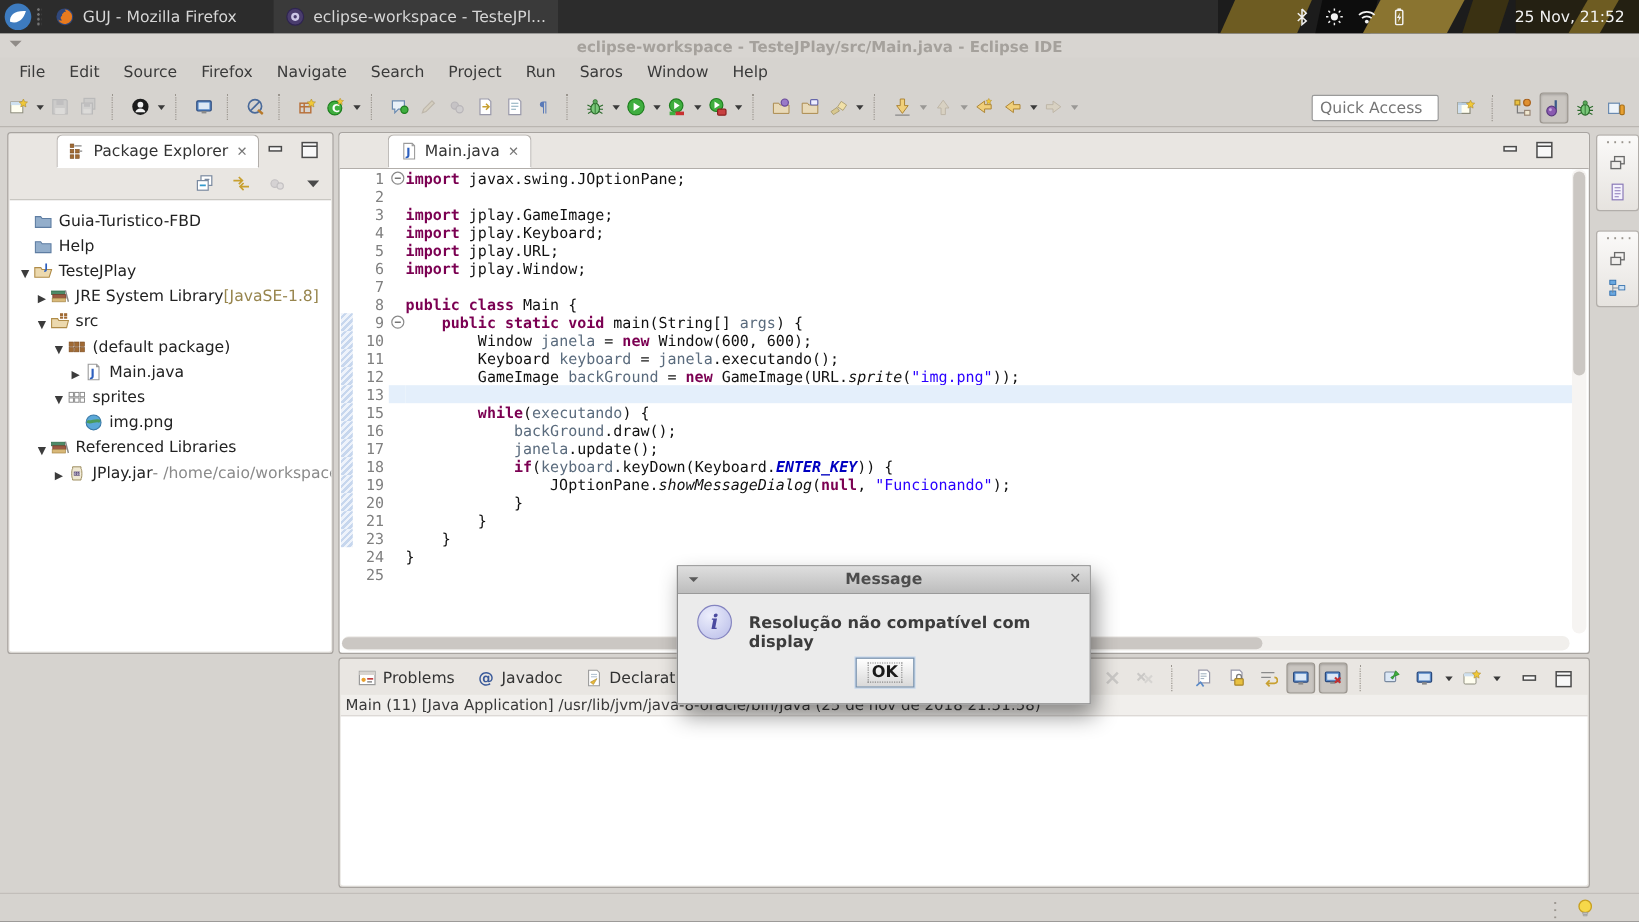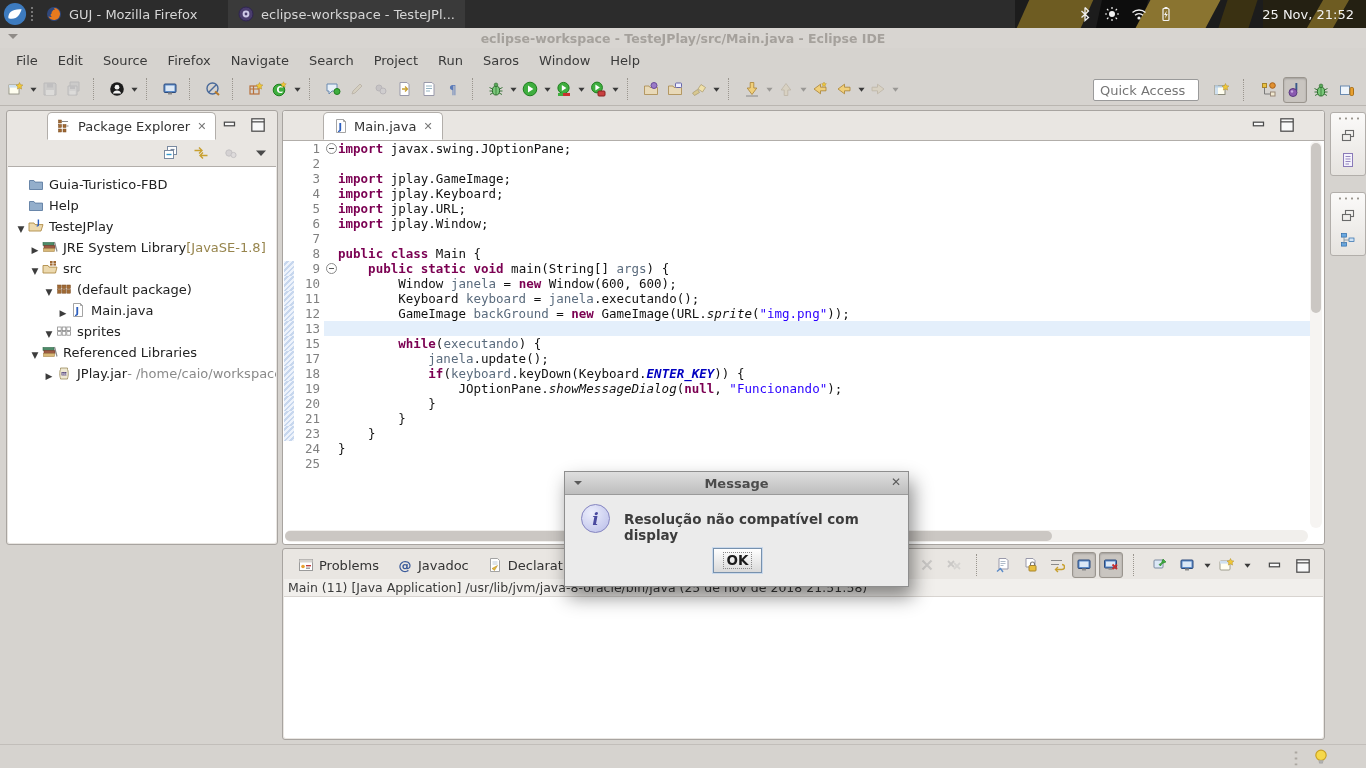--- a/index.html
+++ b/index.html
@@ -732,20 +732,31 @@
                 <rect x="6.2" y="4" width="3.6" height="3.6"></rect>
                 <rect x="10.8" y="4" width="3.6" height="3.6"></rect>
                 <rect x="1.6" y="8.6" width="3.6" height="3.6"></rect>
                 <rect x="6.2" y="8.6" width="3.6" height="3.6"></rect>
                 <rect x="10.8" y="8.6" width="3.6" height="3.6"></rect>
               </g>
             </svg>
           </span>
           <span>sprites</span>
         </div>
+        <div class="trow" style="padding-left: 48px;">
+          <span class="tarrow"></span>
+          <span class="icon">
+            <svg viewBox="0 0 16 16">
+              <circle cx="8" cy="8" r="6.2" fill="#5aa8d8"></circle>
+              <path d="M2.5 7c2.5 2.2 8.5-2.2 11 .5" stroke="#4a9a5a" stroke-width="2.6" fill="none"></path>
+              <circle cx="8" cy="8" r="6.2" fill="none" stroke="#3a7aa8" stroke-width=".9"></circle>
+            </svg>
+          </span>
+          <span>img.png</span>
+        </div>
         <div class="trow" style="padding-left: 20px;">
           <span class="tarrow">▼</span>
           <span class="icon">
             <svg viewBox="0 0 16 16">
               <rect x="1" y="3.5" width="11" height="3" fill="#4e8a68" stroke="#2e6a48" stroke-width=".6"></rect>
               <rect x="2" y="6.5" width="11" height="3" fill="#9a5a42" stroke="#7a3a28" stroke-width=".6"></rect>
               <rect x="1.5" y="9.5" width="11" height="3" fill="#d8b878" stroke="#a8884a" stroke-width=".6"></rect>
               <path d="M12.5 3l2.5 9.5" stroke="#888" stroke-width="1.2"></path>
             </svg>
           </span>
@@ -874,20 +885,26 @@
           <div class="c-ann"></div>
           <div class="c-num">13</div>
           <div class="c-fold"></div>
           <div class="c-code"></div>
         </div>
         <div class="crow diff">
           <div class="c-ann"></div>
           <div class="c-num">15</div>
           <div class="c-fold"></div>
           <div class="c-code"><span class="tk-p">        </span><span class="tk-k">while</span><span class="tk-p">(</span><span class="tk-v">executando</span><span class="tk-p">) {</span></div>
+        </div>
+        <div class="crow diff">
+          <div class="c-ann"></div>
+          <div class="c-num">16</div>
+          <div class="c-fold"></div>
+          <div class="c-code"><span class="tk-p">            </span><span class="tk-v">backGround</span><span class="tk-p">.draw();</span></div>
         </div>
         <div class="crow diff">
           <div class="c-ann"></div>
           <div class="c-num">17</div>
           <div class="c-fold"></div>
           <div class="c-code"><span class="tk-p">            </span><span class="tk-v">janela</span><span class="tk-p">.update();</span></div>
         </div>
         <div class="crow diff">
           <div class="c-ann"></div>
           <div class="c-num">18</div>

